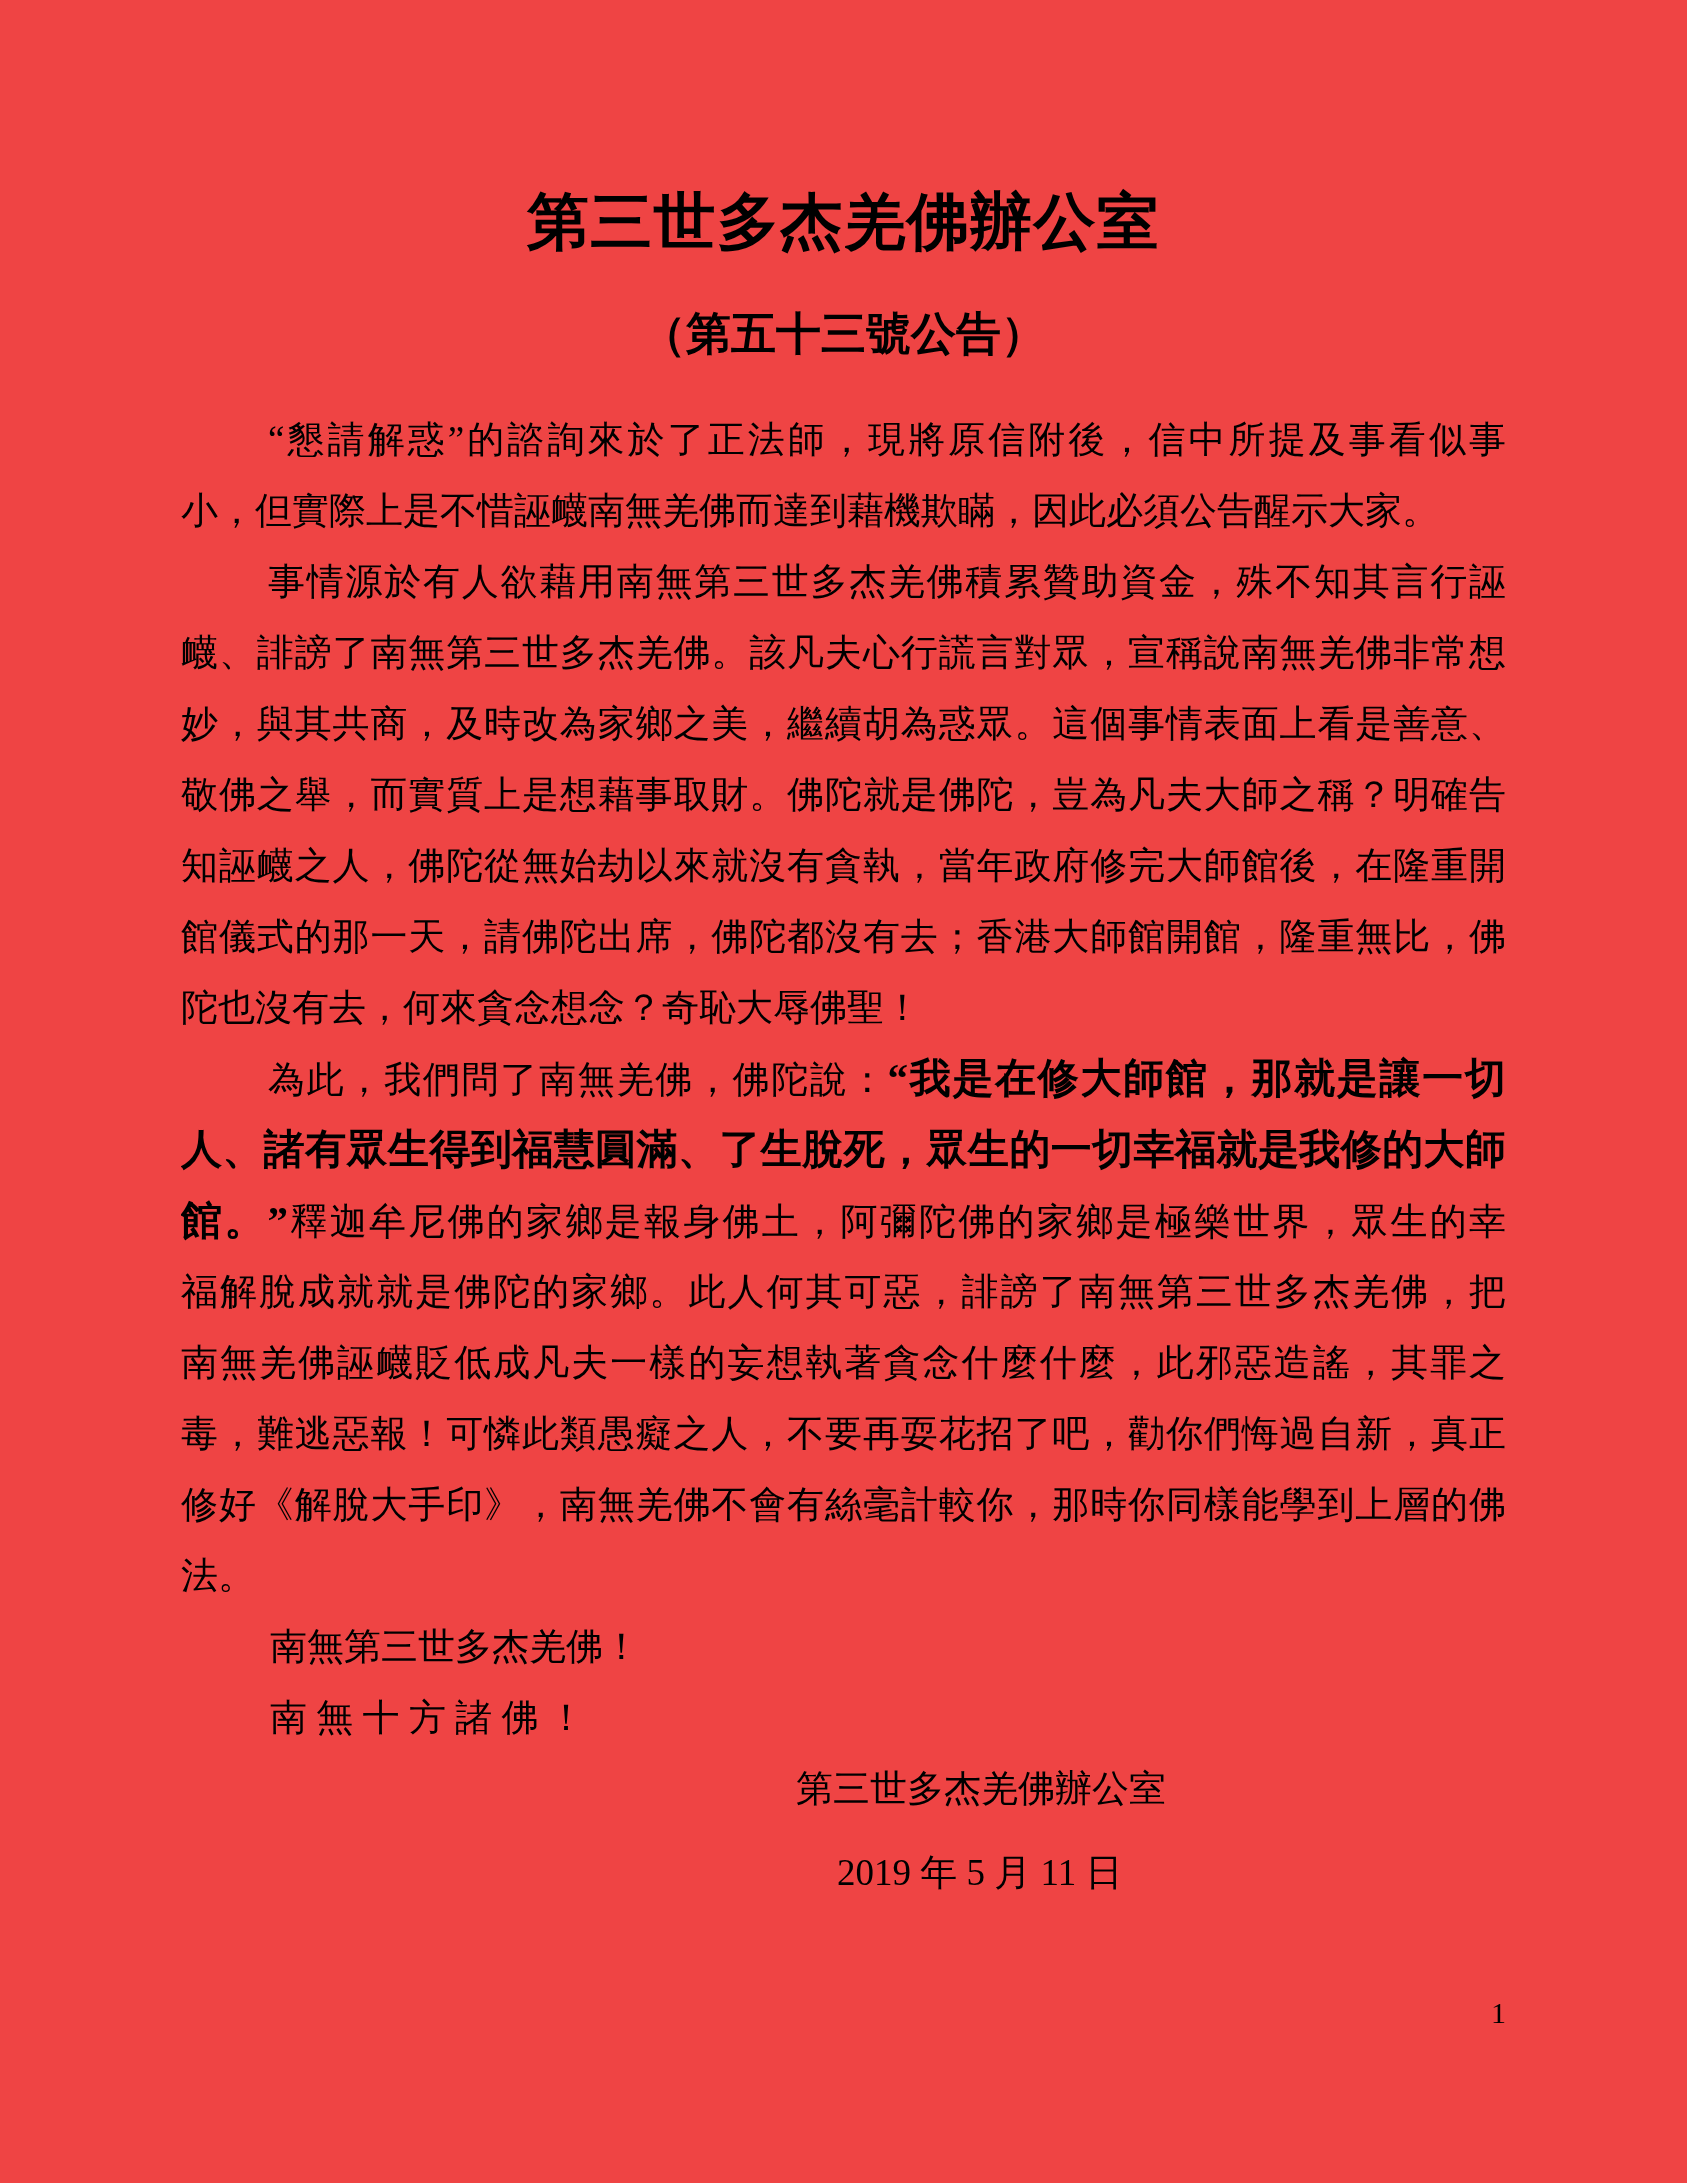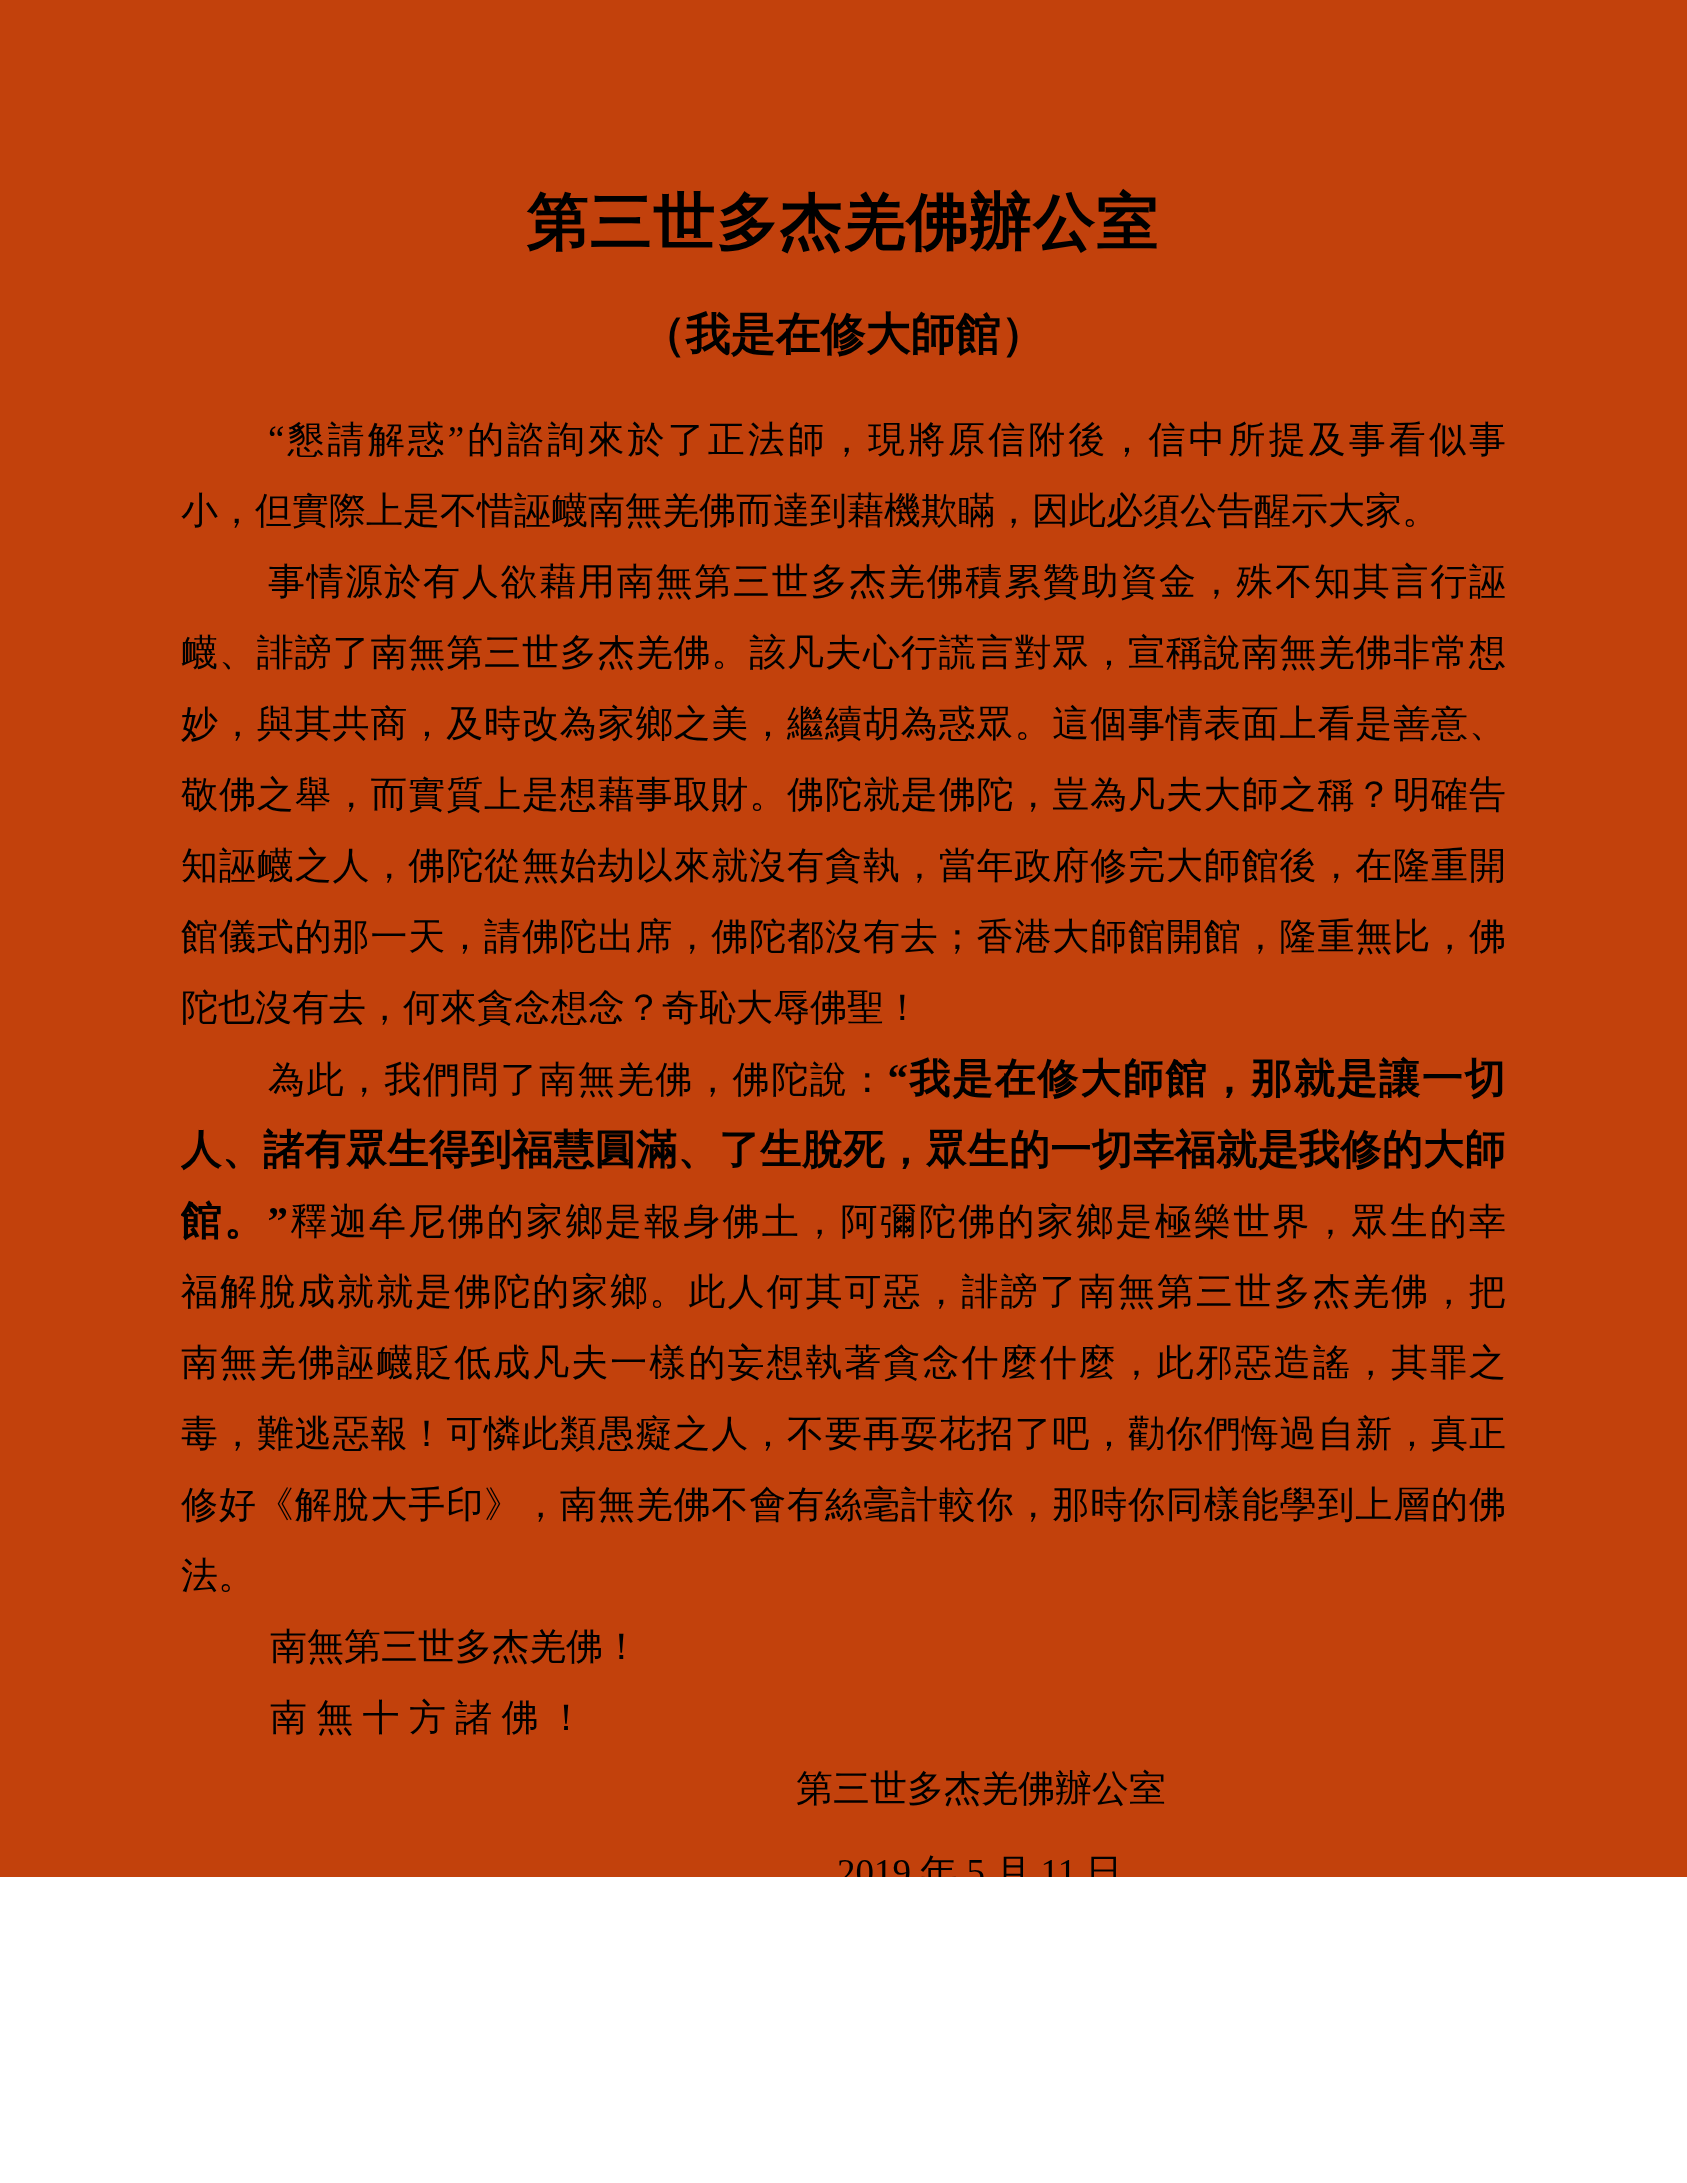--- a/index.html
+++ b/index.html
@@ -1,19 +1,19 @@
 <!DOCTYPE html>
 <html style="font-size:10.6px"><head>
 <meta charset="utf-8">
 <style>
   html,body{margin:0;padding:0;background:#ffffff;}
   .page{
     position:relative;
-    width:1687px;height:1877px;
-    background:#c2410c;
+    width:1687px;height:2183px;
+    background:#ef4444;
     color:#000000;
     font-family:"Liberation Serif","DejaVu Serif",serif;
     overflow:hidden;
   }
   .doc-title{
     position:absolute;top:188px;left:0;right:0;
     text-align:center;
     font-size:62px;line-height:1.1;
     font-weight:bold;
     letter-spacing:1.3px;
@@ -46,21 +46,21 @@
     font-size:30px;line-height:1;
   }
 </style>
 </head>
 <body>
 
 <div class="page">
 
   <div class="doc-title">第三世多杰羌佛辦公室</div>
 
-  <div class="doc-subtitle">（我是在修大師館）</div>
+  <div class="doc-subtitle">（第五十三號公告）</div>
 
   <div class="body-text">
 
     <div class="line ind">“懇請解惑”的諮詢來於了正法師，現將原信附後，信中所提及事看似事</div>
     <div class="line no-just">小，但實際上是不惜誣衊南無羌佛而達到藉機欺瞞，因此必須公告醒示大家。</div>
 
     <div class="line ind">事情源於有人欲藉用南無第三世多杰羌佛積累贊助資金，殊不知其言行誣</div>
     <div class="line">衊、誹謗了南無第三世多杰羌佛。該凡夫心行謊言對眾，宣稱說南無羌佛非常想</div>
     <div class="line">妙，與其共商，及時改為家鄉之美，繼續胡為惑眾。這個事情表面上看是善意、</div>
     <div class="line">敬佛之舉，而實質上是想藉事取財。佛陀就是佛陀，豈為凡夫大師之稱？明確告</div>

